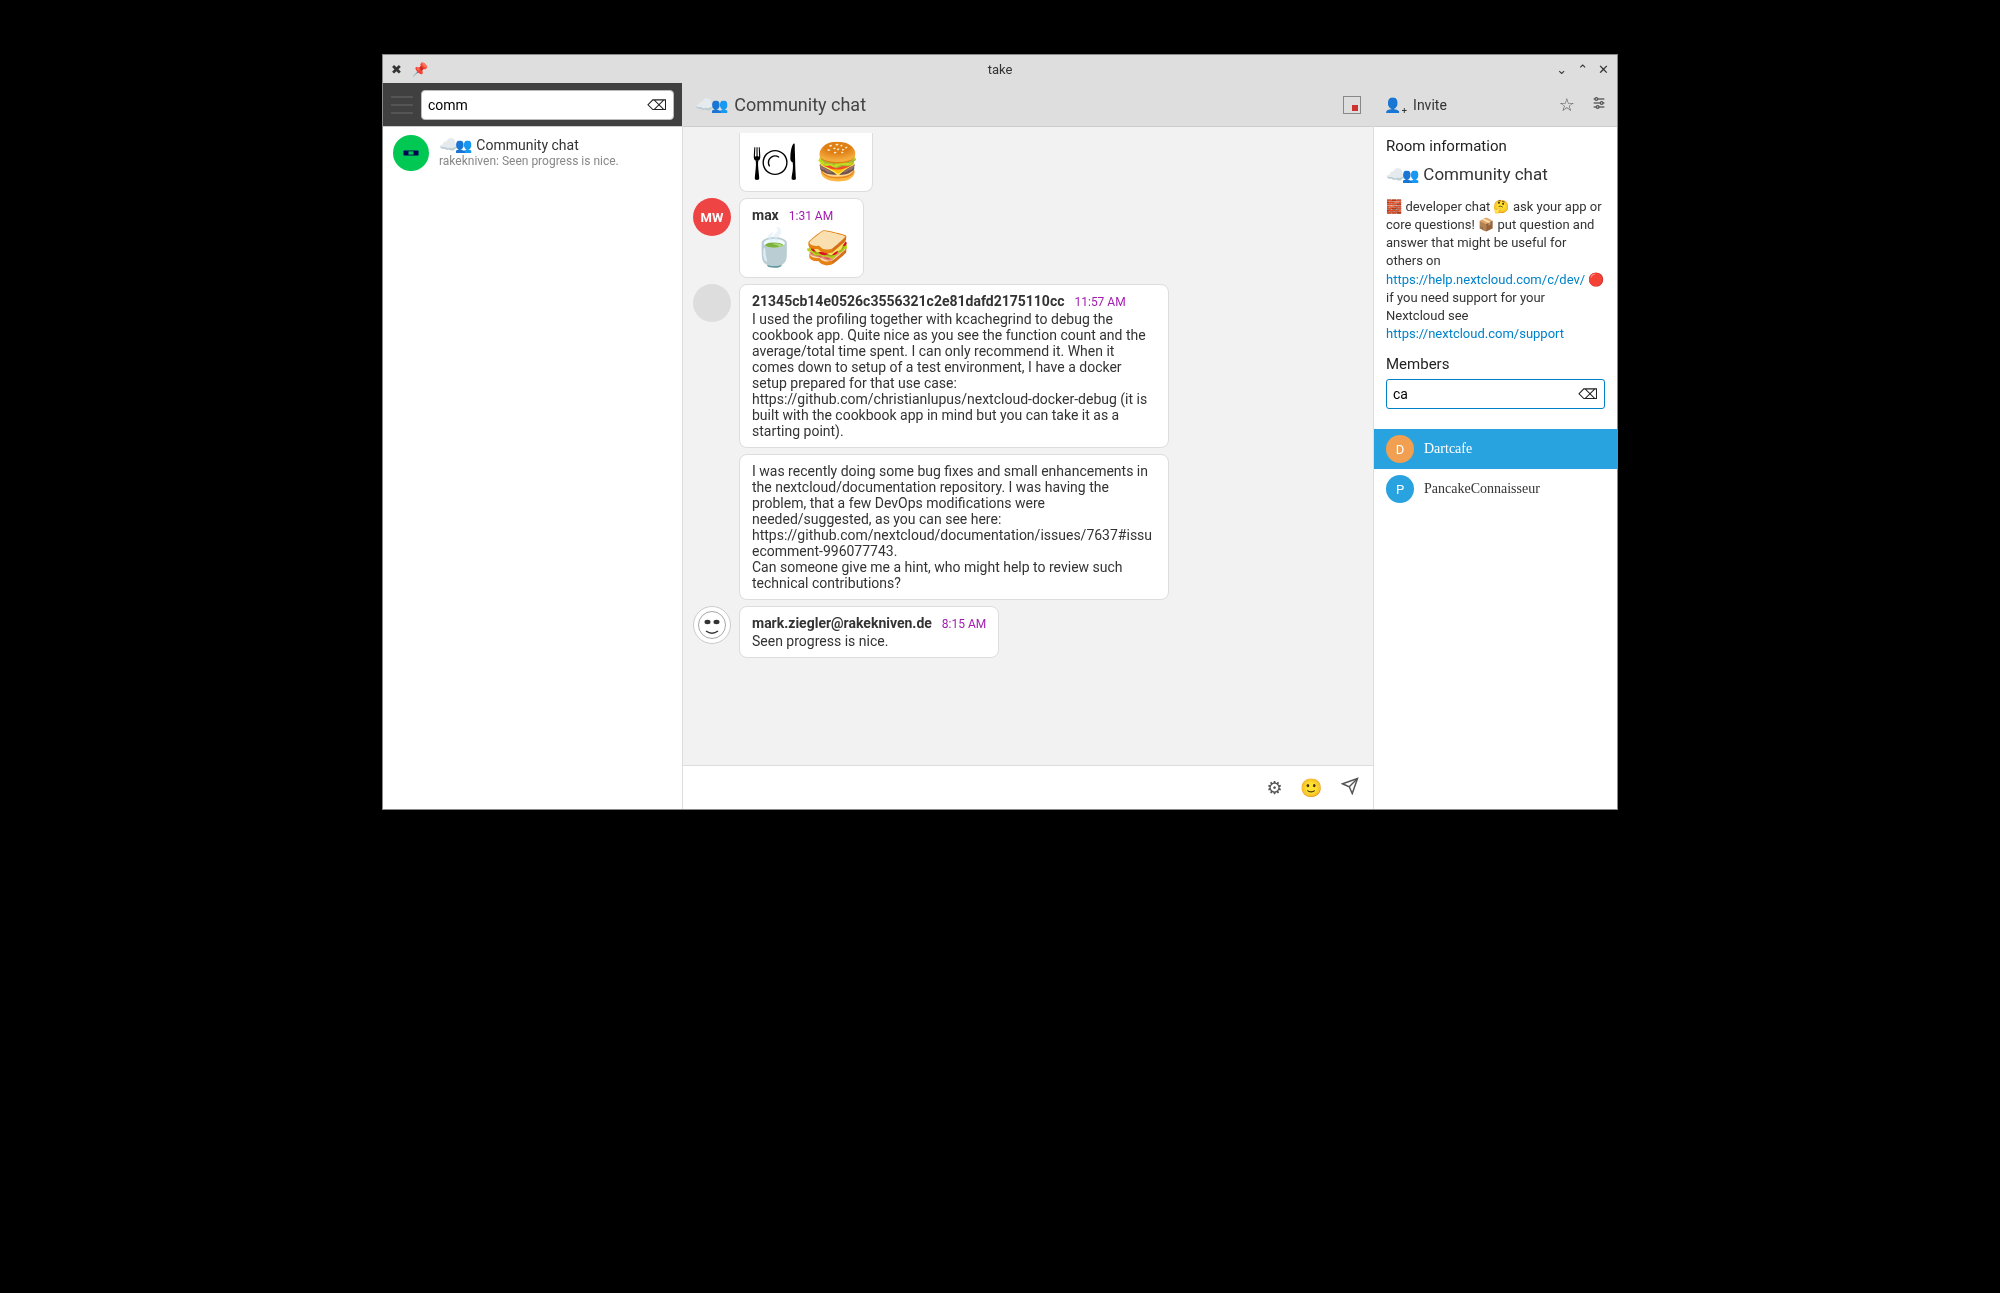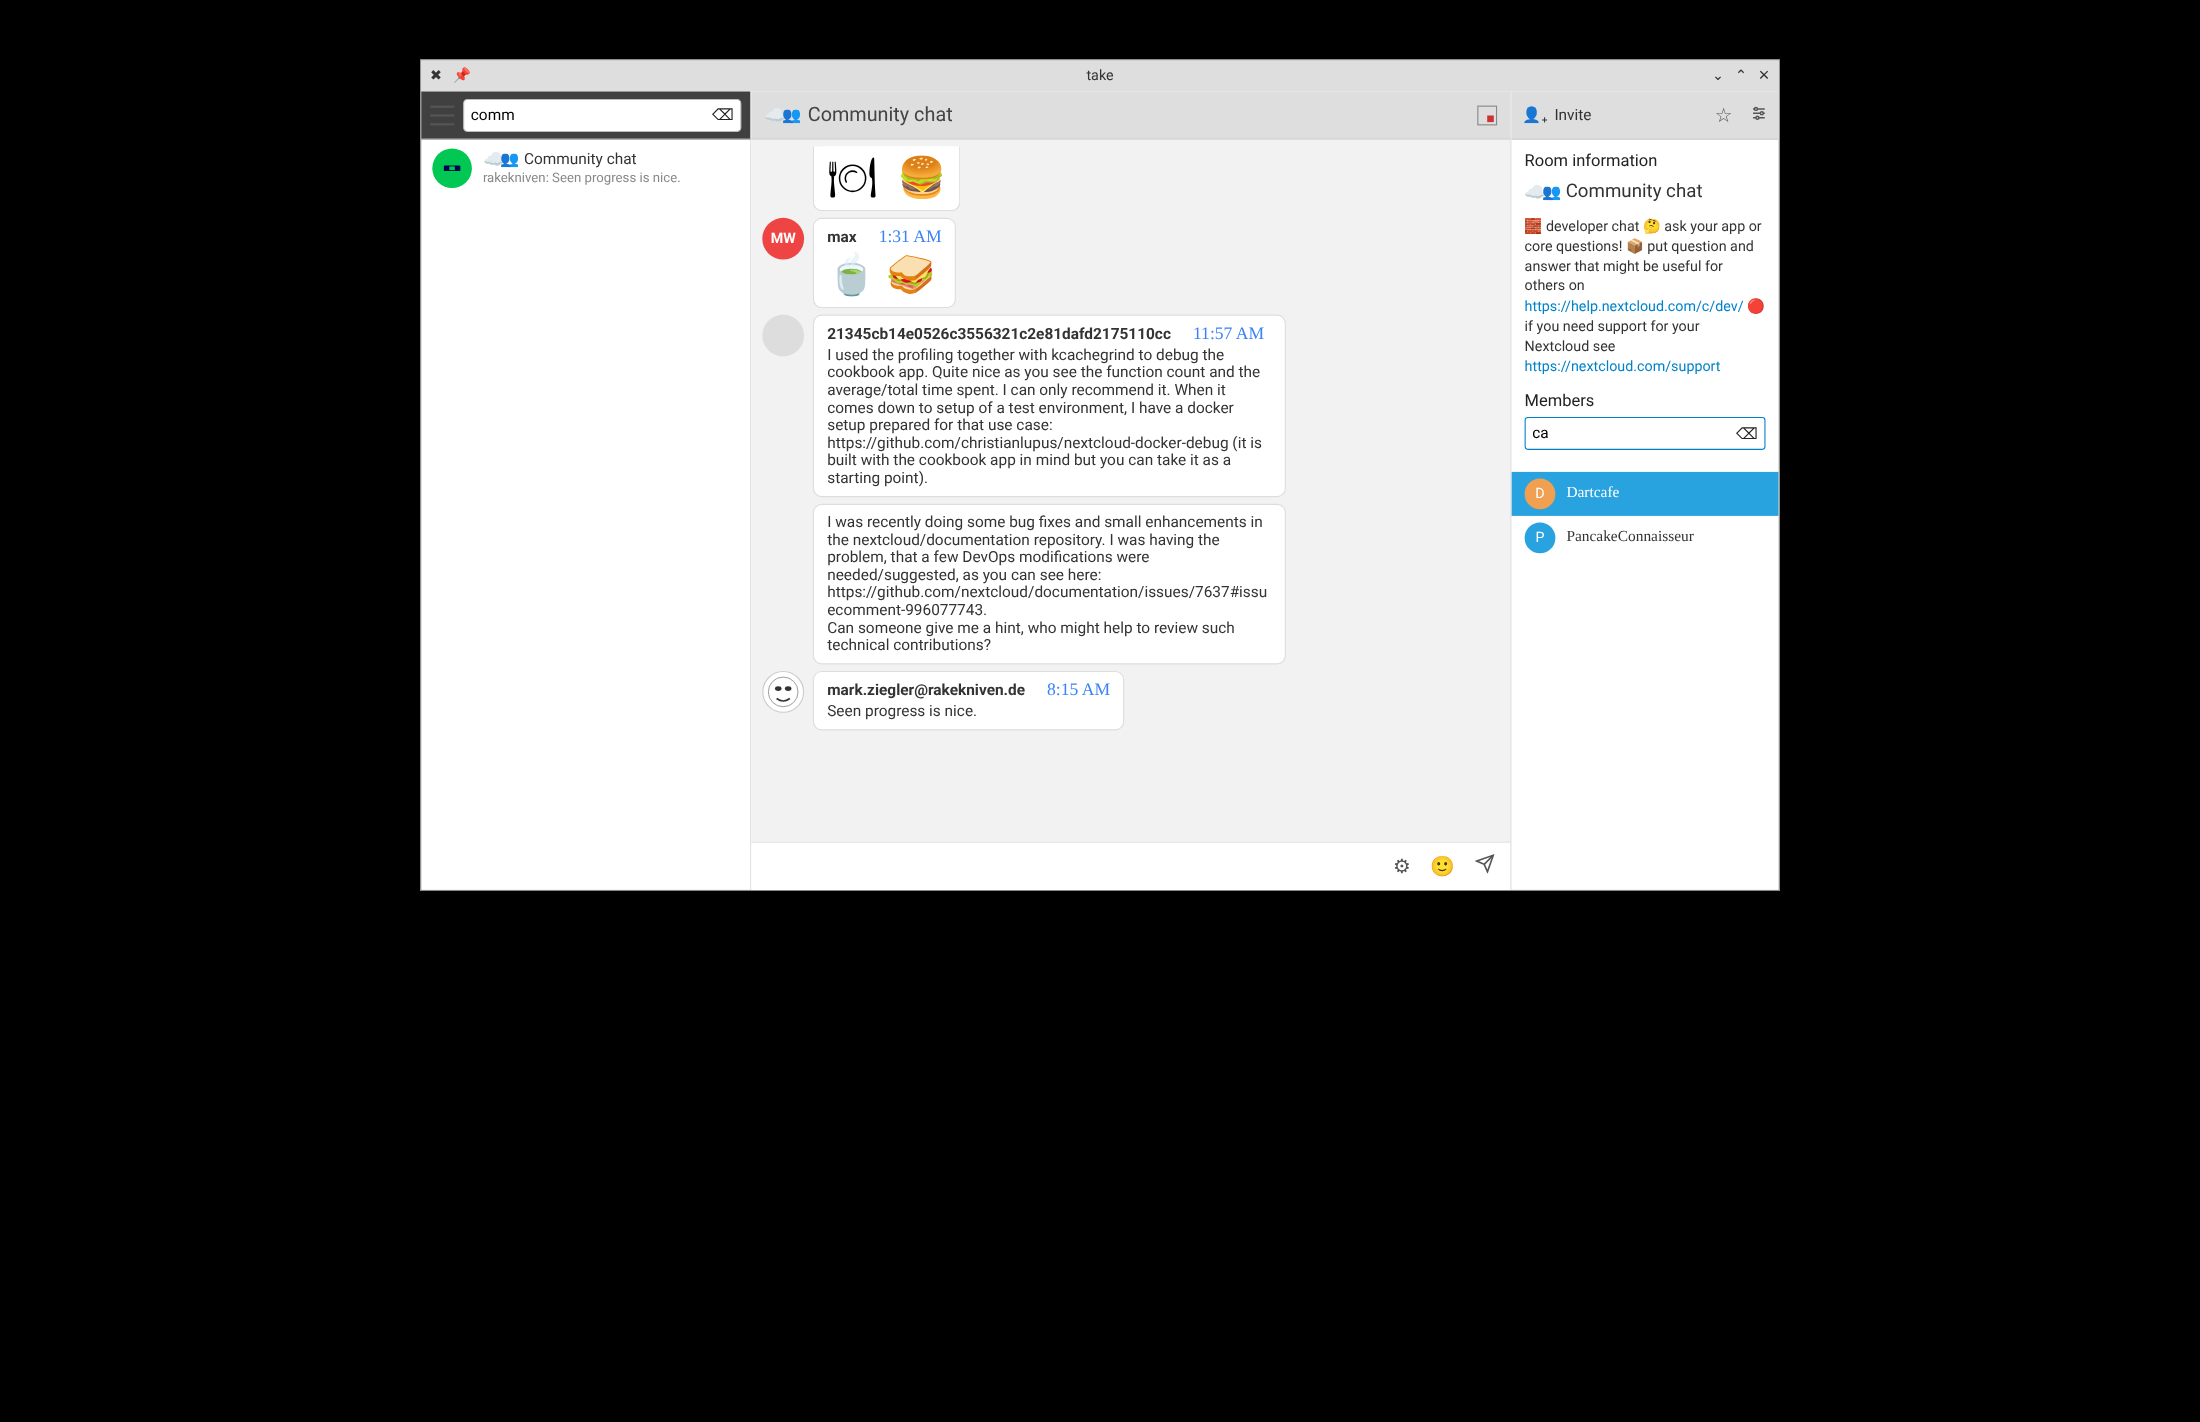--- a/index.html
+++ b/index.html
@@ -33,23 +33,23 @@
 .chat-title{font-size:18px;color:#444;display:flex;align-items:center;gap:6px;}
 .chat-header .spacer{margin-left:auto;}
 .cal-icon{width:18px;height:18px;border:1px solid #888;display:inline-block;position:relative;}
 .cal-icon::after{content:"";position:absolute;right:2px;bottom:2px;width:6px;height:6px;background:#c33;}
 .messages{flex:1;overflow:auto;background:#f2f2f2;padding:0 10px;}
 .msg-row{display:flex;align-items:flex-start;gap:8px;margin:6px 0;}
 .msg-avatar{width:38px;height:38px;border-radius:50%;background:#ddd;flex-shrink:0;display:flex;align-items:center;justify-content:center;font-size:13px;font-weight:bold;color:#fff;}
 .msg-avatar.blue{background:#ef4444;}
 .msg-avatar.face{background:#fff;border:1px solid #ccc;color:#333;}
 .bubble{background:#fff;border:1px solid #ddd;border-radius:8px;padding:8px 12px;max-width:430px;}
-.bubble .head{display:flex;align-items:center;gap:20px;margin-bottom:2px;}
+.bubble .head{display:flex;align-items:flex-end;gap:10px;margin-bottom:2px;}
 .bubble .author{font-weight:bold;font-size:14px;color:#333;}
-.bubble .time{font-size:16px;color:#3b82f6;font-family:Liberation Serif, serif;}
+.bubble .time{font-size:12px;color:#a21caf;}
 .bubble .body{font-size:14px;color:#333;word-wrap:break-word;}
 .emoji-row{display:flex;gap:6px;font-size:36px;margin-top:4px;}
 .compose{height:44px;background:#fff;border-top:1px solid #ddd;display:flex;align-items:center;justify-content:flex-end;padding:0 14px;gap:18px;}
 .compose .c-icon{font-size:18px;color:#555;cursor:pointer;}
 
 .rightcol{width:244px;border-left:1px solid #ddd;display:flex;flex-direction:column;}
 .right-header{height:44px;background:#dedede;display:flex;align-items:center;padding:0 10px;border-bottom:1px solid #ccc;gap:8px;}
 .invite{display:flex;align-items:center;gap:6px;font-size:14px;color:#333;cursor:pointer;}
 .invite-icon{font-size:14px;}
 .right-header .star{margin-left:auto;font-size:18px;color:#555;cursor:pointer;}

